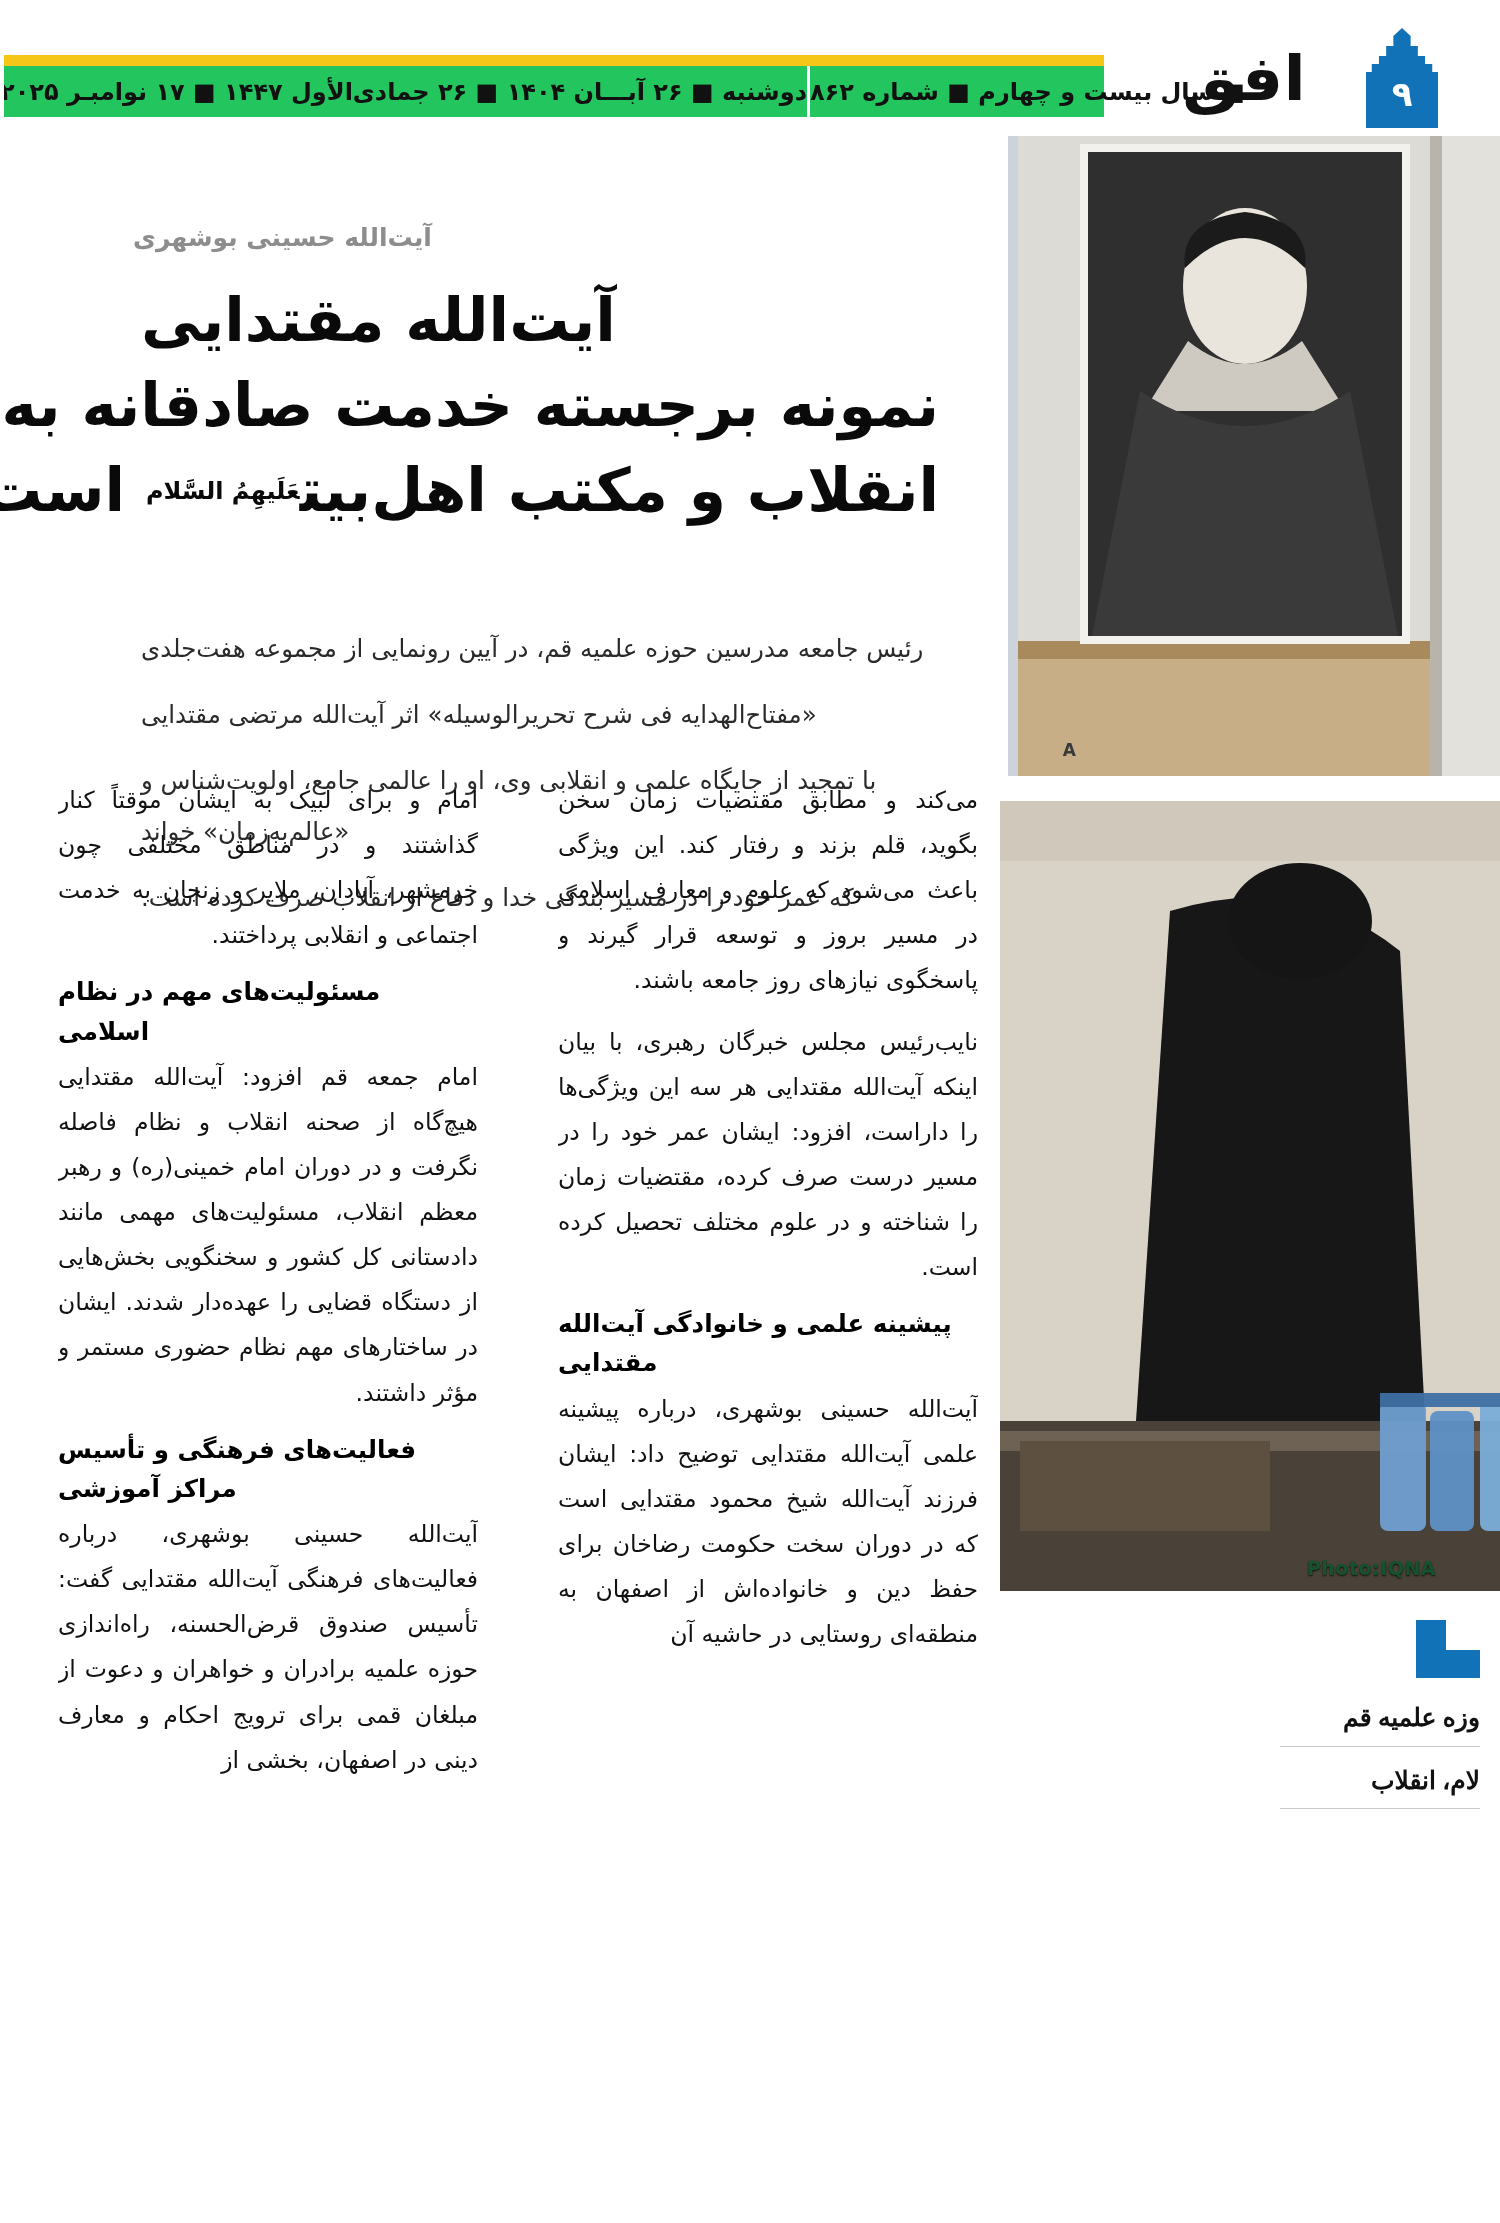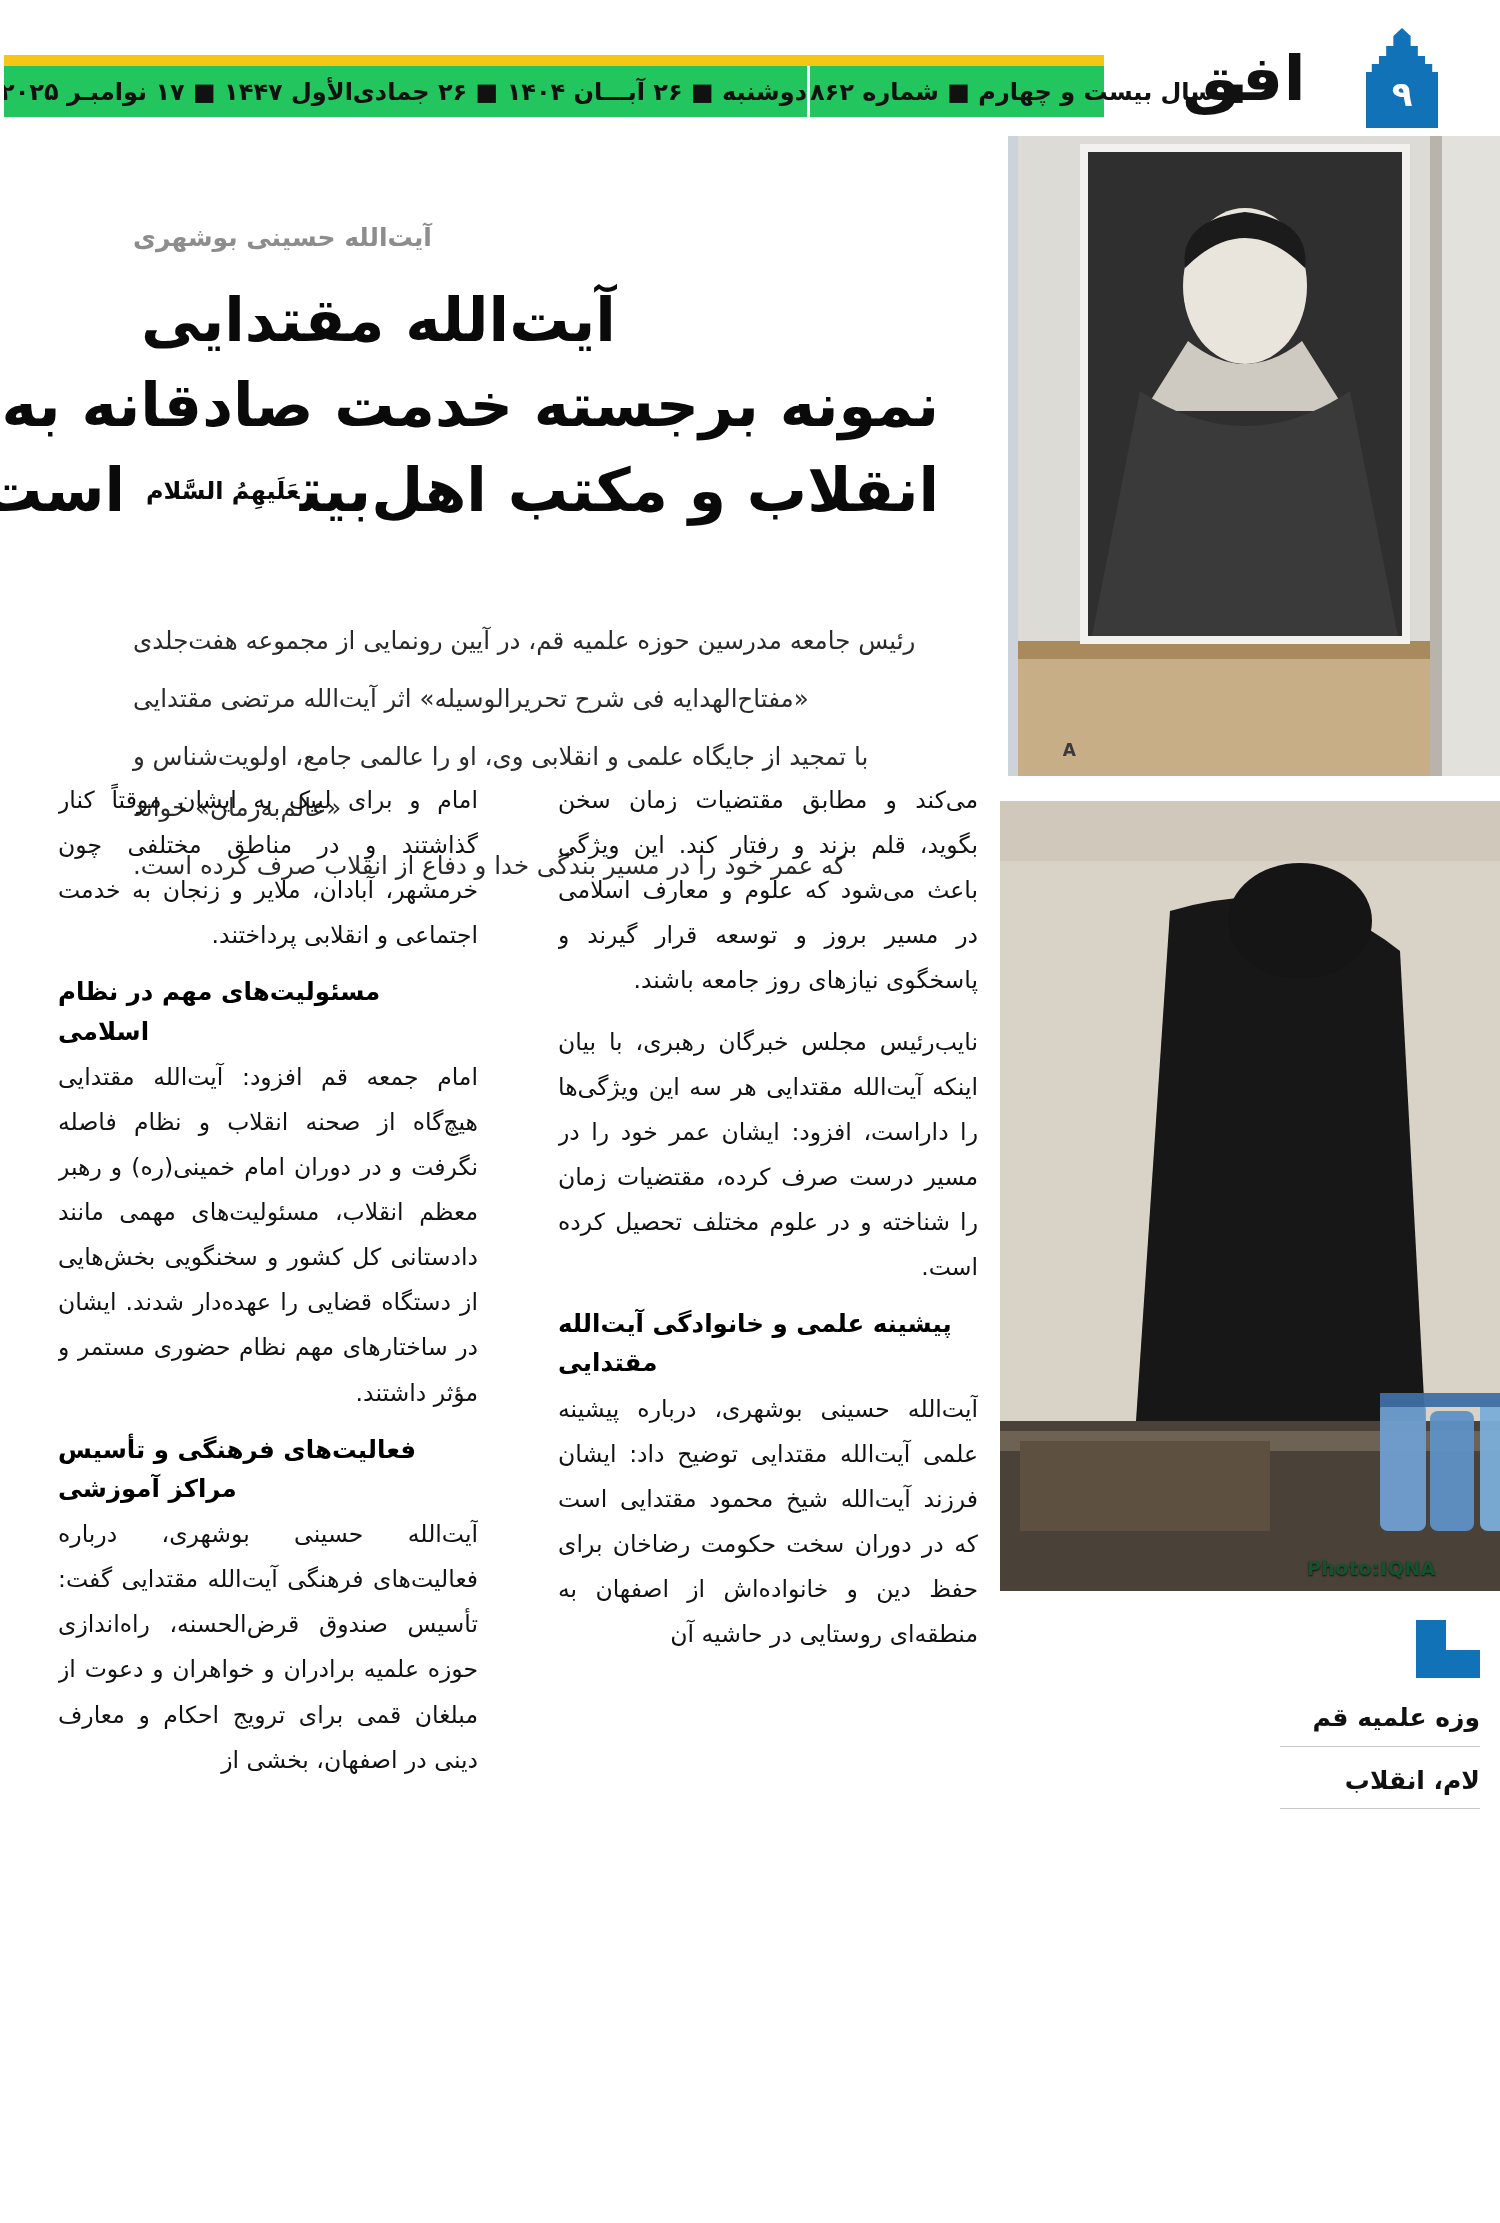--- a/index.html
+++ b/index.html
@@ -114,20 +114,21 @@
   }
   .teaser-mark i{position:absolute;background:#1272b8;display:block;}
   .teaser-mark i.v{left:0;top:0;width:30px;height:58px;}
   .teaser-mark i.h{left:30px;top:30px;width:34px;height:28px;}
   .teaser-line{
     font-size:25px;color:#111;font-weight:600;
     line-height:1.9;white-space:nowrap;
     border-bottom:1px solid #c9c9c9;
     padding-bottom:4px;margin-bottom:10px;
     overflow:hidden;
+    font-family:Liberation Serif, serif;
   }
 
   
   .article-head{
     position:absolute;right:545px;top:95px;width:830px;
   }
   .kicker{
     text-align:left;
     font-size:25px;color:#8d8d8d;font-weight:600;
     margin:0 0 26px 8px;
@@ -143,21 +144,21 @@
   }
   .headline .hl-line{display:block;white-space:nowrap;}
   .hl-sup{font-size:24px;vertical-align:12px;font-weight:600;}
 
   .deck{
     position:absolute;right:545px;top:480px;width:830px;
     text-align:left;
     font-size:24.5px;line-height:2.05;color:#2a2a2a;
     font-weight:500;
   }
-  .deck p{margin:8px;}
+  .deck p{margin:16px;}
 
   
   .cols{
     position:absolute;left:58px;top:650px;
     width:920px;height:1440px;
   }
   .col{
     position:absolute;top:0;width:420px;height:1440px;
     font-size:23.5px;line-height:1.92;color:#121212;
     text-align:justify;

